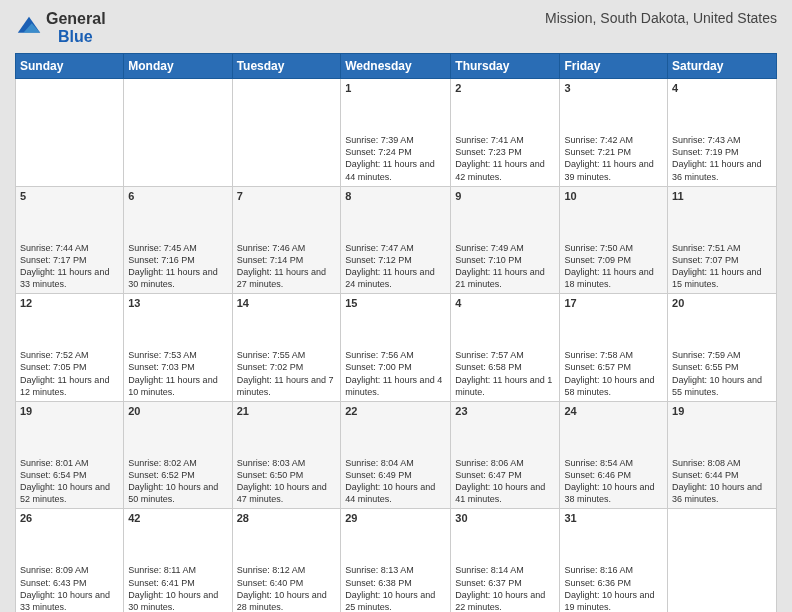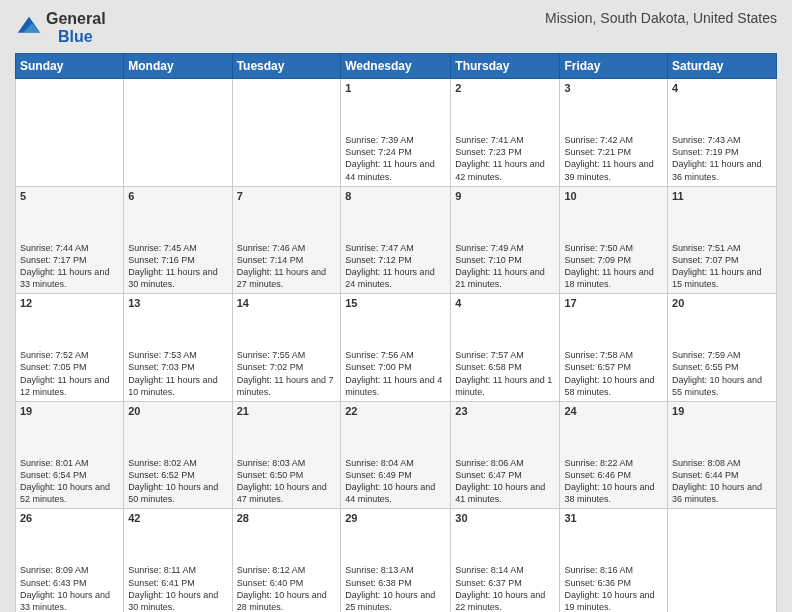--- a/index.html
+++ b/index.html
@@ -285,21 +285,21 @@
 Daylight: 10 hours and 44 minutes.</div>
           </td>
           <td>
             <span class="day-num">23</span>
             <div class="day-info">Sunrise: 8:06 AM
 Sunset: 6:47 PM
 Daylight: 10 hours and 41 minutes.</div>
           </td>
           <td>
             <span class="day-num">24</span>
-            <div class="day-info">Sunrise: 8:22 AM
+            <div class="day-info">Sunrise: 8:54 AM
 Sunset: 6:46 PM
 Daylight: 10 hours and 38 minutes.</div>
           </td>
           <td>
             <span class="day-num">19</span>
             <div class="day-info">Sunrise: 8:08 AM
 Sunset: 6:44 PM
 Daylight: 10 hours and 36 minutes.</div>
           </td>
         </tr>

